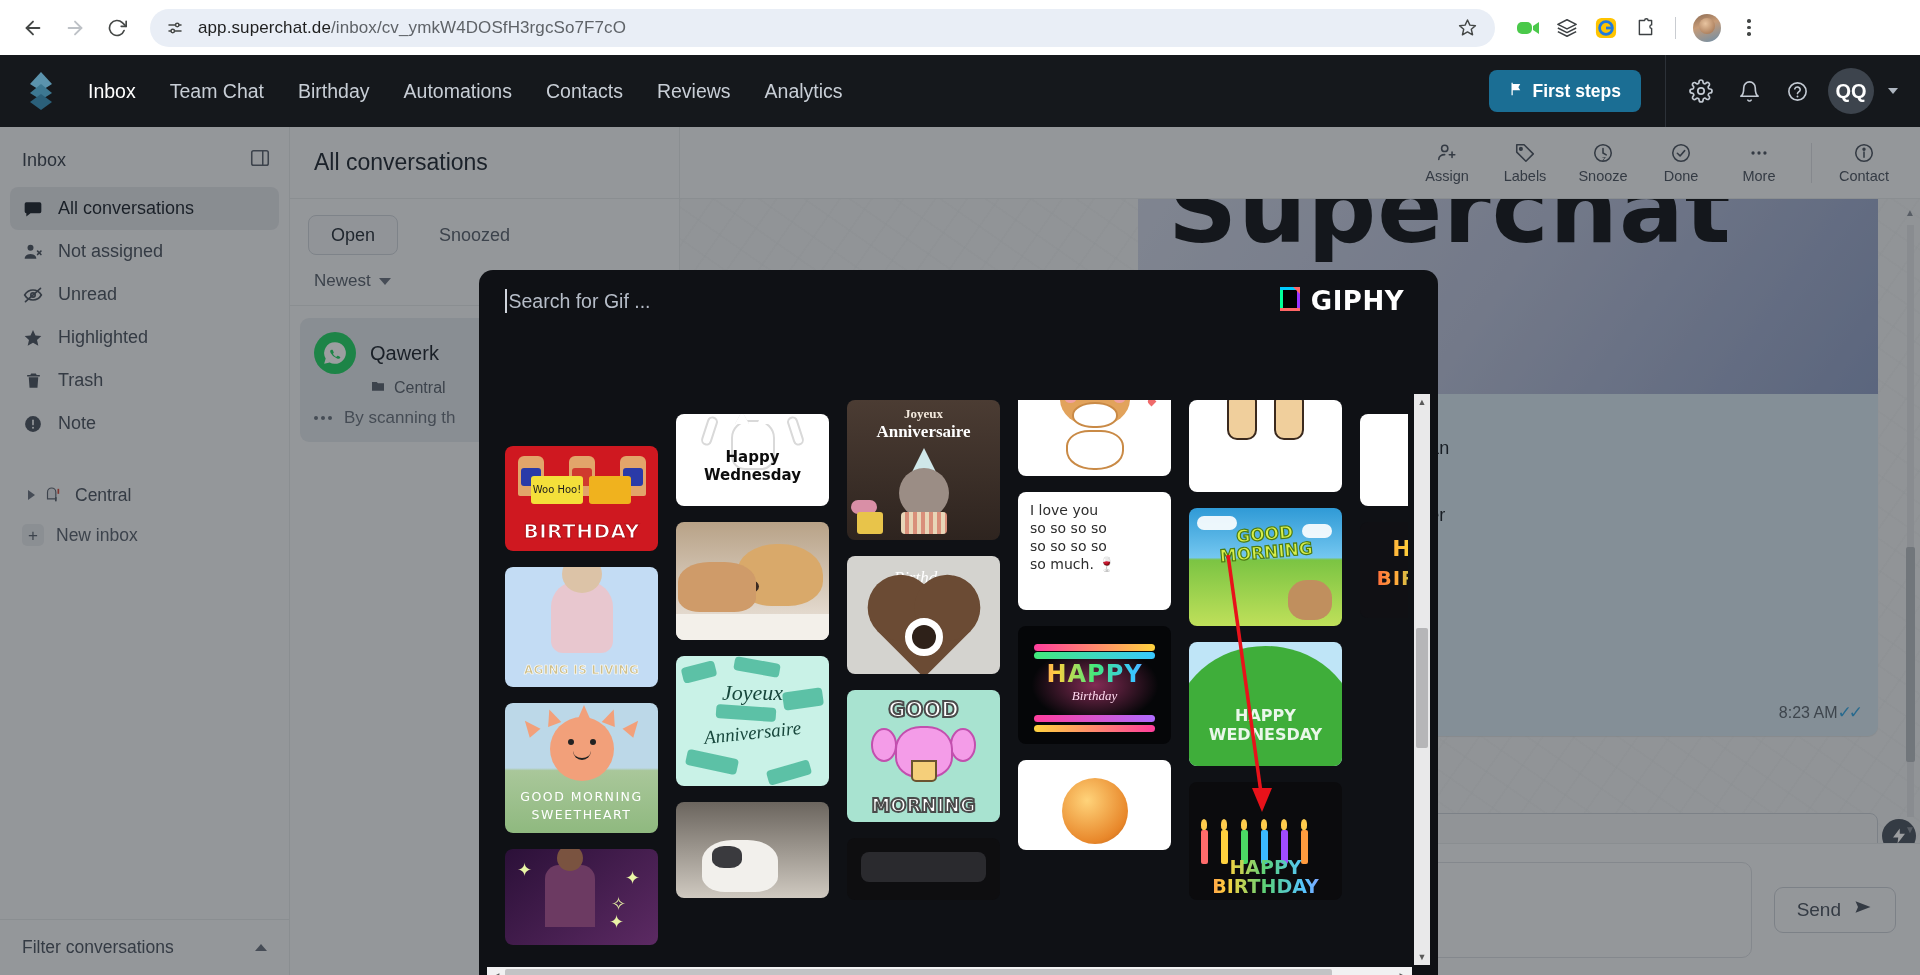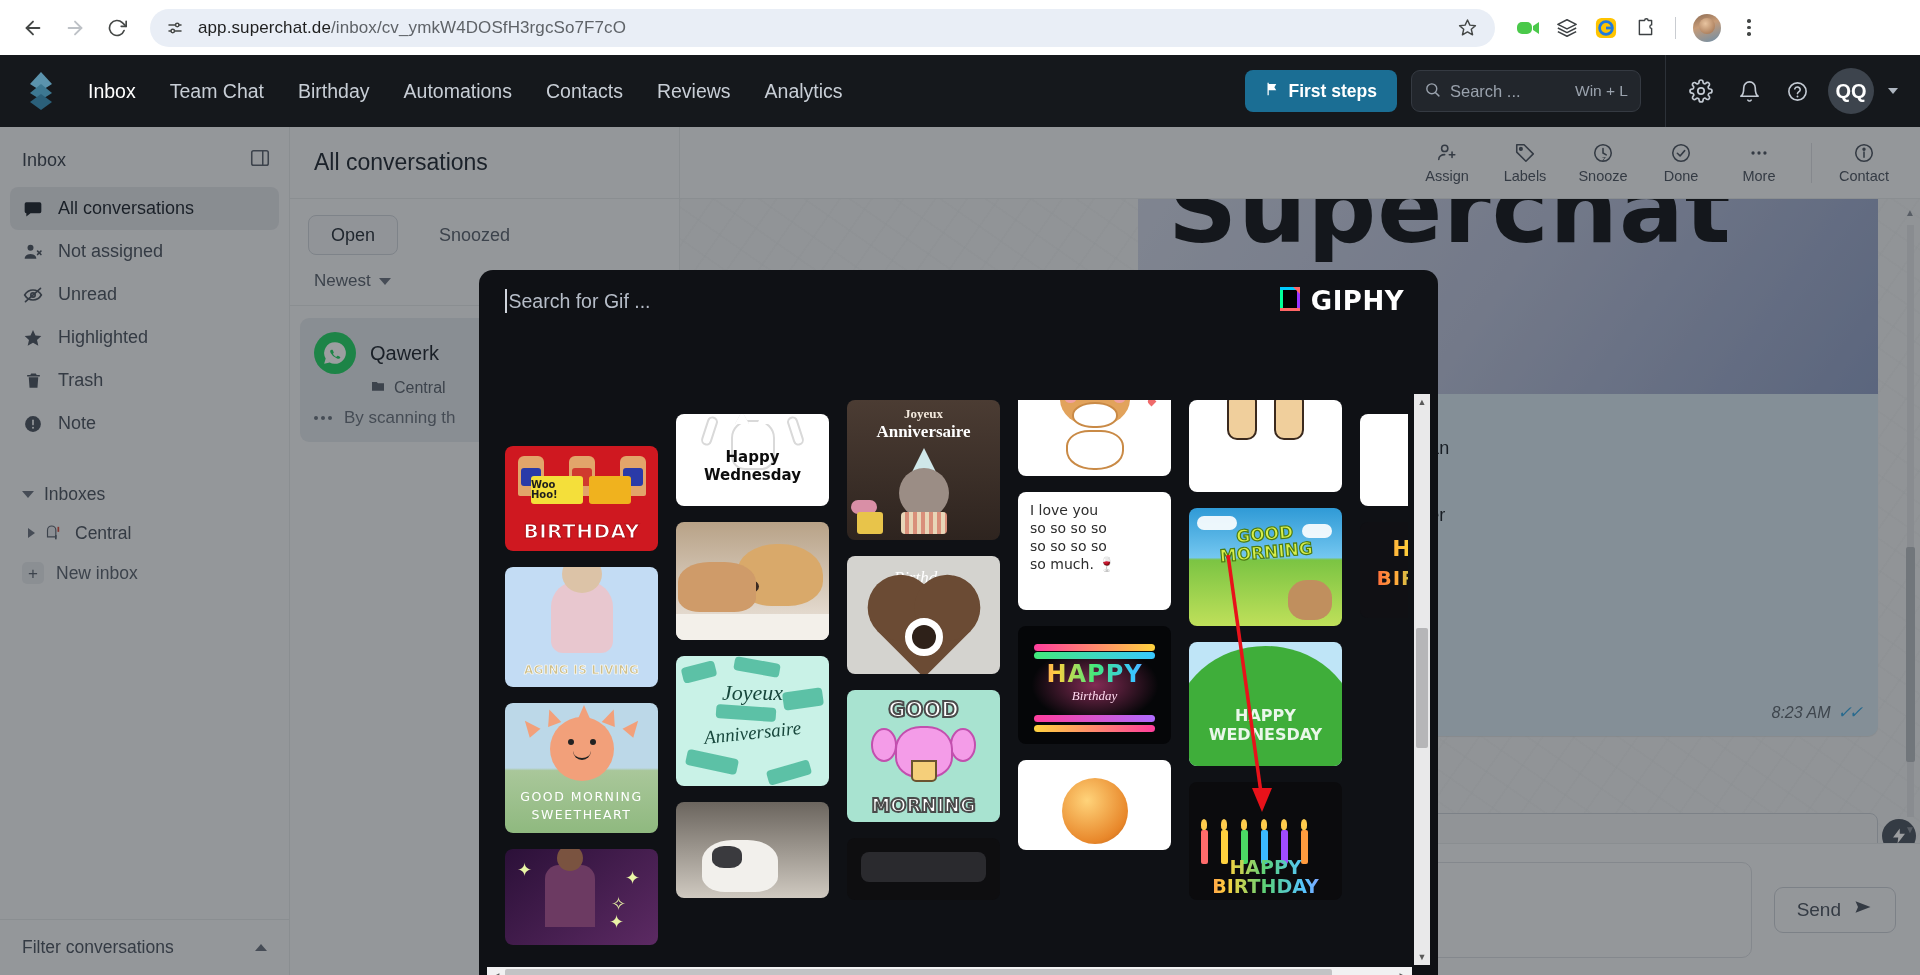--- a/index.html
+++ b/index.html
@@ -212,21 +212,21 @@
   }
   .msg-bubble {
     background: #d6e6ef; color: #1d242c;
     border-radius: 0 0 10px 10px;
     padding: 16px 18px 10px;
     font-size: 18px; line-height: 1.42;
     box-shadow: 0 1px 1px rgba(0,0,0,.07);
   }
   .msg-bubble p { margin-bottom: 16px; }
   .msg-bubble p:last-of-type { margin-bottom: 4px; }
-  .msg-meta { display: flex; align-items: center; justify-content: flex-end; gap: 7px; color: #5d6670; font-size: 16px; font-style: italic; }
+  .msg-meta { display: flex; align-items: center; justify-content: flex-end; color: #5d6670; font-size: 16px; }
   .ticks { color: #38a5e0; font-size: 17px; letter-spacing: -3px; }
   .quick-reply {
     position: absolute; right: 42px; top: 614px;
     width: 740px; height: 50px;
     border: 1px solid #c9ced4; border-radius: 8px; background: #eceef0;
     display: flex; align-items: center; padding: 0 22px;
     color: #2f77a8; font-size: 19px; cursor: pointer;
   }
   .spark-btn {
     position: absolute; right: 4px; top: 620px;
@@ -300,21 +300,21 @@
   .gif-col.offset4 { margin-top: -42px; }
   .gif { border-radius: 8px; overflow: hidden; position: relative; width: 153px; cursor: pointer; }
 
   
   .g-birthday { height: 105px; background: #cf1820; }
   .g-birthday .row { position:absolute; top:4px; left:0; right:0; height:52px; display:flex; justify-content:space-around; align-items:center; }
   .g-birthday .ch { width:26px;height:40px;border-radius:6px 6px 2px 2px; background:#e2a56a; position:relative; }
   .g-birthday .ch::after { content:''; position:absolute; left:3px; top:12px; width:20px;height:18px; background:#2a3aa8; border-radius:3px;}
   .g-birthday .ch.r::after { background:#d03a2e; }
   .g-birthday .box { position:absolute; left:26px; top:30px; width:52px;height:28px;background:#f4df3a;border-radius:3px;
-     color:#1d1d1d; font-size:10px; font-weight:700; display:flex;flex-direction:column;align-items:center;justify-content:center;line-height:1.0; font-family:"DejaVu Sans",sans-serif; }
+     color:#1d1d1d; font-size:10px; font-weight:400; display:flex;flex-direction:column;align-items:center;justify-content:center;line-height:1.0; font-family:"DejaVu Sans",sans-serif; }
   .g-birthday .box2 { position:absolute; left:84px; top:30px; width:42px;height:28px;background:#f0b21e;border-radius:3px; }
   .g-birthday .word { position:absolute; left:0; right:0; bottom:8px; text-align:center; color:#fff; font-size:20px; font-weight:800;
      -webkit-text-stroke: 1px #b01017; font-family:"DejaVu Sans",sans-serif; letter-spacing:.5px; }
 
   .g-white { background: #fff; height: 92px; position: relative; }
   .g-white .cat { position:absolute; left:50%; top:6px; transform:translateX(-50%); width:44px;height:50px;
       border:2px solid #d9d9d9; border-radius:18px 18px 14px 14px; }
   .g-white .cat::before, .g-white .cat::after { content:''; position:absolute; top:-11px; width:0;height:0;
       border-left:7px solid transparent;border-right:7px solid transparent;border-bottom:13px solid #fff; }
   .g-white .cat::before { left:2px; filter: drop-shadow(0 0 0 #d9d9d9); }
@@ -567,30 +567,20 @@
   <div class="header-right">
     <button class="first-steps">
       <span>
         <svg width="15" height="16" viewBox="0 0 24 24" fill="#fff">
             <path d="M4 2v20h2v-8h12l-3-5 3-5H6V2z"></path>
           </svg>
       </span>
       <span>First steps</span>
     </button>
 
-    <div class="hdr-search">
-      <span>
-        <svg width="17" height="17" viewBox="0 0 24 24" fill="none" stroke="#9aa2ad" stroke-width="2">
-            <circle cx="11" cy="11" r="7"></circle>
-            <line x1="16.5" y1="16.5" x2="21" y2="21" stroke-linecap="round"></line>
-          </svg>
-      </span>
-      <span class="ph">Search ...</span>
-      <span class="kbd">Win + L</span>
-    </div>
 
     <span class="hdr-sep"></span>
 
     <span class="hdr-icon">
       <svg width="24" height="24" viewBox="0 0 24 24" fill="none" stroke="currentColor" stroke-width="1.7">
           <circle cx="12" cy="12" r="3.2"></circle>
           <path d="M19.4 15a1.6 1.6 0 0 0 .3 1.8l.1.1a2 2 0 1 1-2.8 2.8l-.1-.1a1.6 1.6 0 0 0-1.8-.3 1.6 1.6 0 0 0-1 1.5V21a2 2 0 1 1-4 0v-.1A1.6 1.6 0 0 0 9 19.4a1.6 1.6 0 0 0-1.8.3l-.1.1a2 2 0 1 1-2.8-2.8l.1-.1a1.6 1.6 0 0 0 .3-1.8 1.6 1.6 0 0 0-1.5-1H3a2 2 0 1 1 0-4h.1A1.6 1.6 0 0 0 4.6 9a1.6 1.6 0 0 0-.3-1.8l-.1-.1a2 2 0 1 1 2.8-2.8l.1.1a1.6 1.6 0 0 0 1.8.3H9a1.6 1.6 0 0 0 1-1.5V3a2 2 0 1 1 4 0v.1a1.6 1.6 0 0 0 1 1.5 1.6 1.6 0 0 0 1.8-.3l.1-.1a2 2 0 1 1 2.8 2.8l-.1.1a1.6 1.6 0 0 0-.3 1.8V9a1.6 1.6 0 0 0 1.5 1H21a2 2 0 1 1 0 4h-.1a1.6 1.6 0 0 0-1.5 1z"></path>
         </svg>
     </span>
     <span class="hdr-icon">
@@ -675,24 +665,20 @@
               <circle cx="12" cy="12" r="9.5"></circle>
               <rect x="11" y="6.5" width="2" height="7" rx="1" fill="#f2f3f5"></rect>
               <circle cx="12" cy="16.5" r="1.2" fill="#f2f3f5"></circle>
             </svg>
         </span>
         <span>Note</span>
       </div>
     </div>
 
     <div class="side-section">
-      <div class="side-group-head">
-        <span class="tri"></span>
-        <span>Inboxes</span>
-      </div>
       <div class="side-sub">
         <span class="tri right"></span>
         <span>
           <svg width="20" height="20" viewBox="0 0 24 24">
               <path d="M3 11a5 5 0 0 1 10 0v8H3z" fill="#e3e6ea" stroke="#5b636f" stroke-width="1.4"></path>
               <rect x="12" y="17" width="2" height="5" fill="#5b636f"></rect>
               <rect x="15" y="7" width="2" height="6" fill="#d14b3c"></rect>
             </svg>
         </span>
         <span>Central</span>

